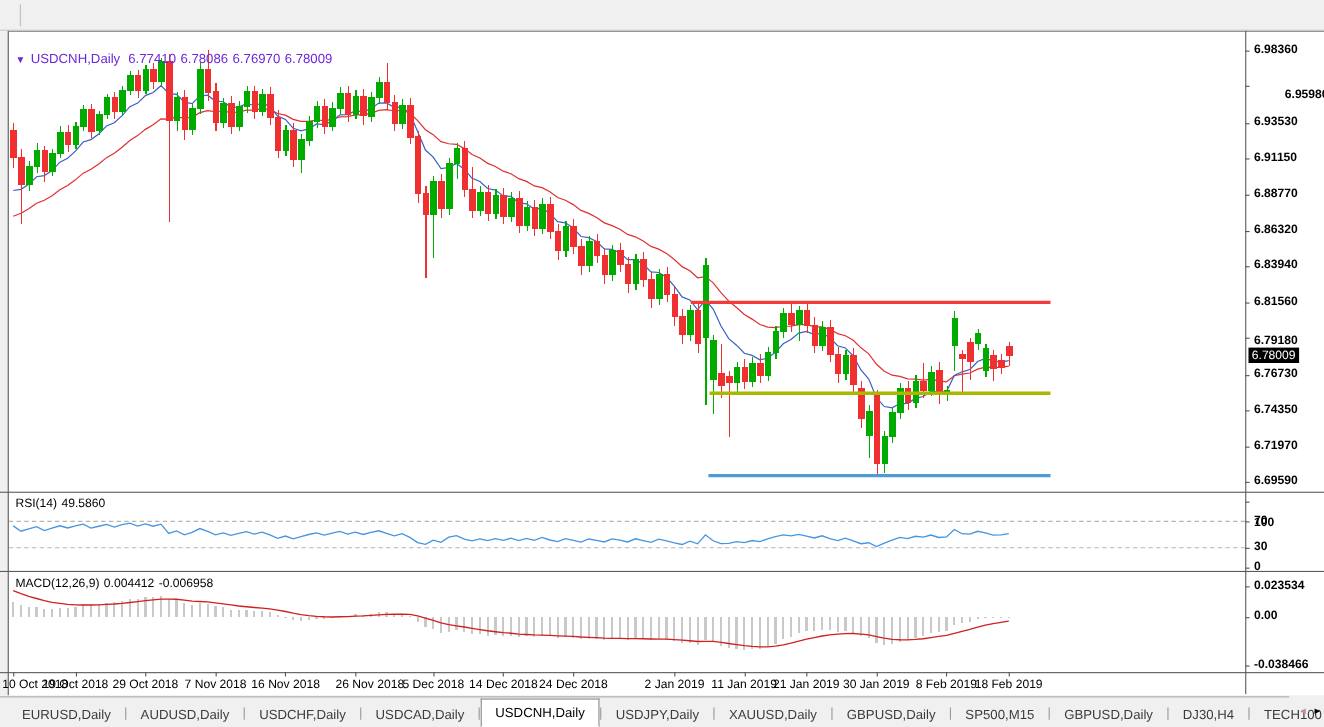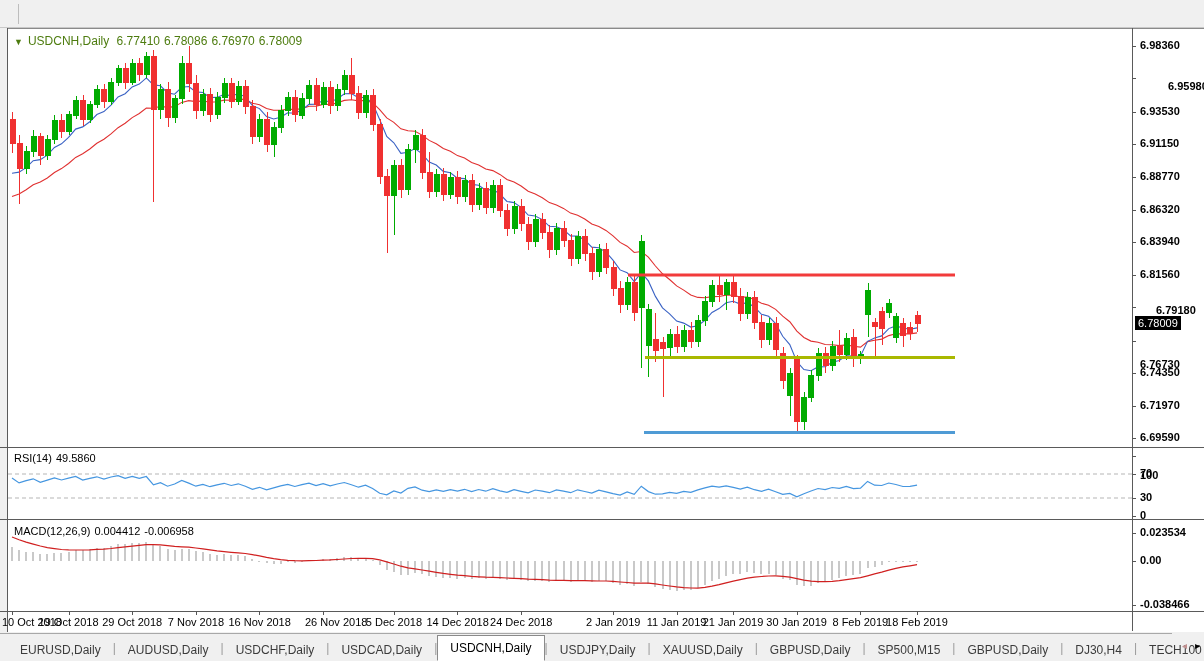--- a/index.html
+++ b/index.html
@@ -12,21 +12,21 @@
          font-size:11px;color:#444;border:1px solid transparent;cursor:default;}
   .tfbtn.active{background:#fbfbfb;border:1px solid #9a9a9a;color:#222;}
   .toolbar .vsep{width:1px;height:20px;background:#bdbdbd;margin-left:10px;}
   
   .chartwin{position:absolute;left:0;top:28px;width:1204px;height:604px;background:#fff;}
   .leftframe{position:absolute;left:0;top:0;width:7px;height:604px;background:#f0f0f0;border-right:1px solid #5a5a5a;}
   .paneline{position:absolute;left:0;width:1204px;height:1px;background:#5a5a5a;}
   .axisline{position:absolute;left:1132px;top:0;width:1px;height:603px;background:#5a5a5a;}
   .topline{position:absolute;left:0;top:0;width:1204px;height:1px;background:#8a8a8a;}
   svg{position:absolute;display:block;}
-  .charttitle{position:absolute;left:14px;top:6px;font-size:12px;color:#4d7c0f;white-space:nowrap;z-index:5;}
+  .charttitle{position:absolute;left:14px;top:18px;font-size:12px;color:#6d28d9;white-space:nowrap;z-index:5;}
   .charttitle .tri{font-size:9px;margin-right:5px;}
   .charttitle span{margin-right:4px;}
   .panelabel{position:absolute;left:14px;font-size:11px;color:#000;white-space:nowrap;z-index:5;}
   .panelabel span{margin-right:4px;}
   .axis-label{position:absolute;left:1140px;font-size:11px;color:#000;white-space:nowrap;font-weight:bold;}
   .axis-tick{position:absolute;left:1132px;width:4px;height:1px;background:#555;}
   .price-tag{position:absolute;left:1135px;background:#000;color:#fff;font-size:11px;padding:0 3px;line-height:14px;z-index:6;}
   .date-label{position:absolute;top:588px;font-size:11px;color:#000;white-space:nowrap;}
   .date-tick{position:absolute;top:583px;width:1px;height:4px;background:#555;}
   
@@ -483,23 +483,23 @@
         <div class="axis-label" style="top: 109.239px;">6.91150</div>
         <div class="axis-tick" style="top: 148.668px;"></div>
         <div class="axis-label" style="top: 141.668px;">6.88770</div>
         <div class="axis-tick" style="top: 182.052px;"></div>
         <div class="axis-label" style="top: 175.052px;">6.86320</div>
         <div class="axis-tick" style="top: 214.481px;"></div>
         <div class="axis-label" style="top: 207.481px;">6.83940</div>
         <div class="axis-tick" style="top: 246.911px;"></div>
         <div class="axis-label" style="top: 239.911px;">6.81560</div>
         <div class="axis-tick" style="top: 279.34px;"></div>
-        <div class="axis-label" style="top: 276px; margin-left: 16px;">6.79180</div>
+        <div class="axis-label" style="top: 276px;">6.79180</div>
         <div class="axis-tick" style="top: 312.724px;"></div>
-        <div class="axis-label" style="top: 305.724px; margin-top: 24px;">6.76730</div>
+        <div class="axis-label" style="top: 305.724px;">6.76730</div>
         <div class="axis-tick" style="top: 345.153px;"></div>
         <div class="axis-label" style="top: 338.153px;">6.74350</div>
         <div class="axis-tick" style="top: 377.583px;"></div>
         <div class="axis-label" style="top: 370.583px;">6.71970</div>
         <div class="axis-tick" style="top: 410.012px;"></div>
         <div class="axis-label" style="top: 403.012px;">6.69590</div>
         <div class="price-tag" style="top: 288.296px;">6.78009</div>
         <div class="axis-tick" style="top: 428px;"></div>
         <div class="axis-label" style="top: 441px;">100</div>
         <div class="axis-tick" style="top: 446px;"></div>

